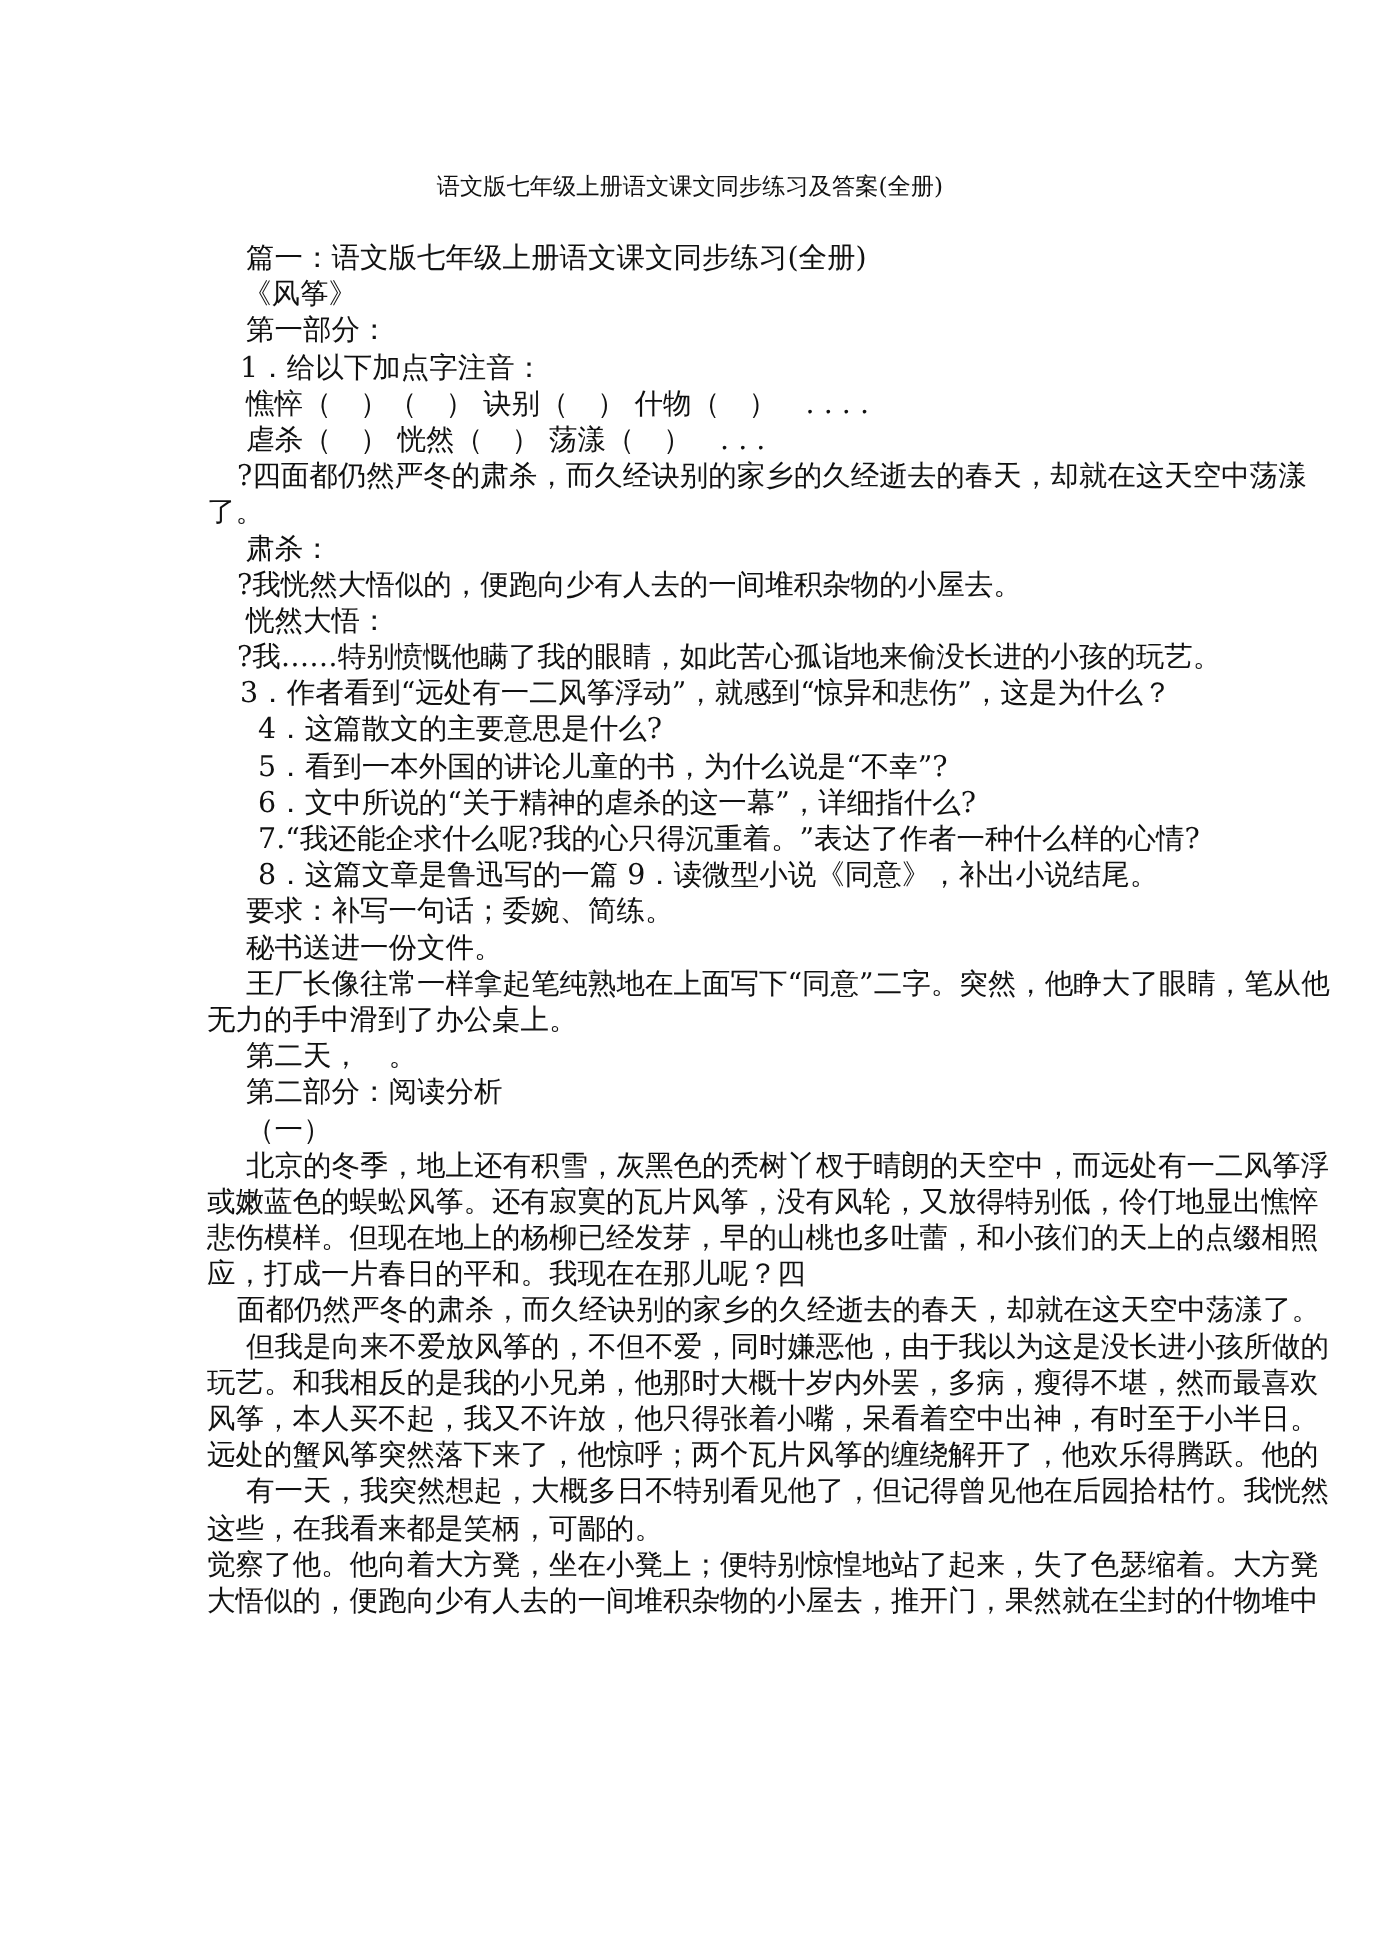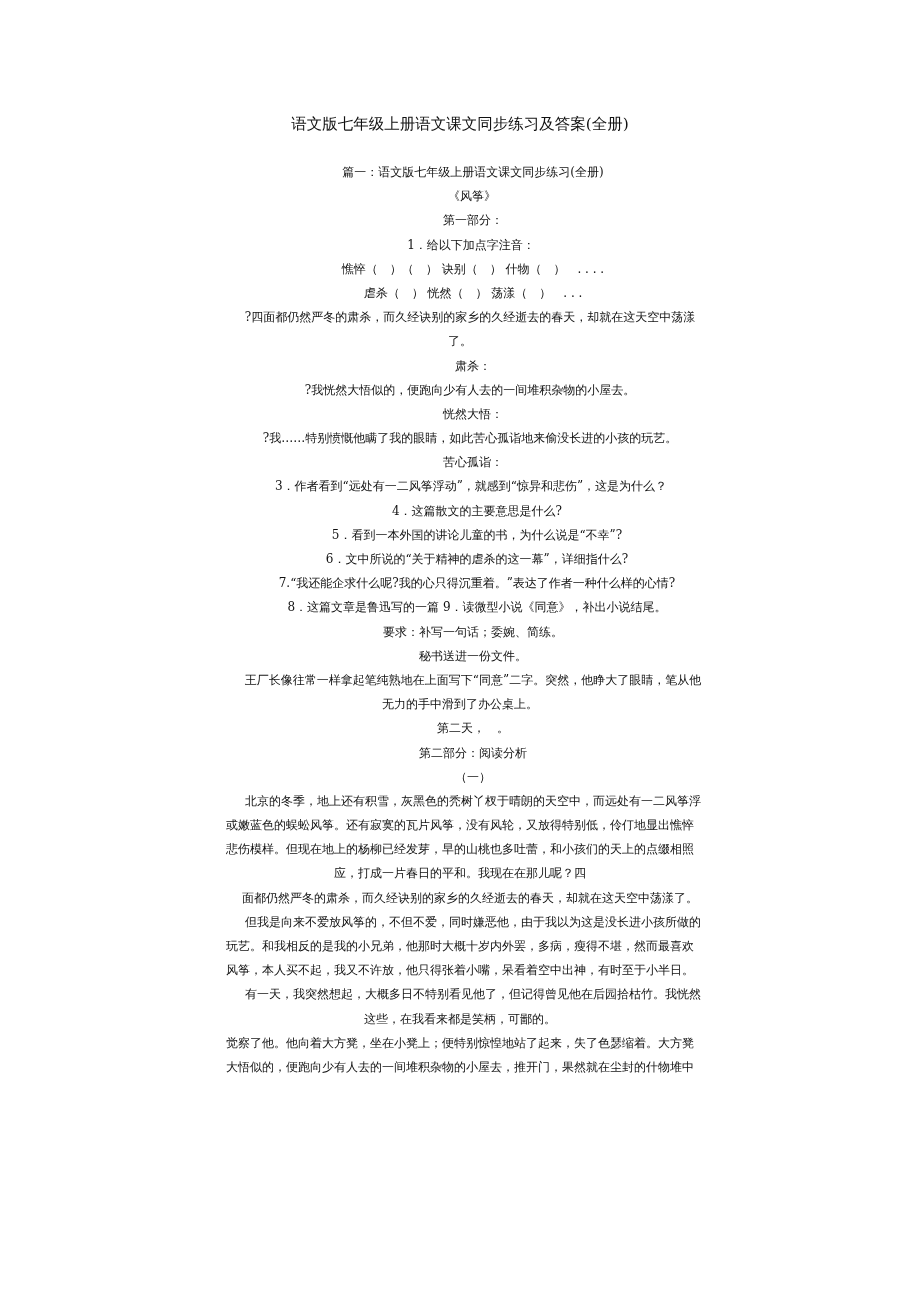--- a/index.html
+++ b/index.html
@@ -1,21 +1,21 @@
 <!DOCTYPE html>
 <html><head>
   <meta charset="utf-8">
   <style>
     html, body { margin:0; padding:0; background:#ffffff; }
     body { width:920px; height:1302px; position:relative; overflow:hidden;
            font-family:"DejaVu Serif","Liberation Serif",serif; color:#111; }
     .page { position:absolute; left:0; top:0; width:920px; height:918px; background:#fff; }
     .title { position:absolute; top:114px; left:0; width:920px; text-align:center;
              font-size:15.5px; letter-spacing:0px; }
-    .body { position:absolute; left:138px; top:160px; width:644px; font-size:12px; line-height:24.2px;text-align:center; }
+    .body { position:absolute; left:138px; top:160px; width:644px; font-size:19px; line-height:24.2px; }
     .ln { white-space:nowrap; display:block; height:24.2px; }
     .i1 { padding-left:26px; }
     .i2 { padding-left:22px; }
     .i3 { padding-left:34px; }
     .i0 { padding-left:20px; }
   </style>
 </head>
 <body>
 
 <div class="page">
@@ -27,21 +27,20 @@
     <span class="ln i1">第一部分：</span>
     <span class="ln i2">1．给以下加点字注音：</span>
     <span class="ln i1">憔悴（　）（　） 诀别（　） 什物（　）　. . . .</span>
     <span class="ln i1">虐杀（　） 恍然（　） 荡漾（　）　. . .</span>
     <span class="ln i0">?四面都仍然严冬的肃杀，而久经诀别的家乡的久经逝去的春天，却就在这天空中荡漾</span>
     <span class="ln">了。</span>
     <span class="ln i1">肃杀：</span>
     <span class="ln i0">?我恍然大悟似的，便跑向少有人去的一间堆积杂物的小屋去。</span>
     <span class="ln i1">恍然大悟：</span>
     <span class="ln i0">?我……特别愤慨他瞒了我的眼睛，如此苦心孤诣地来偷没长进的小孩的玩艺。</span>
-    <span class="ln i1">苦心孤诣：</span>
     <span class="ln i2">3．作者看到“远处有一二风筝浮动”，就感到“惊异和悲伤”，这是为什么？</span>
     <span class="ln i3">4．这篇散文的主要意思是什么?</span>
     <span class="ln i3">5．看到一本外国的讲论儿童的书，为什么说是“不幸”?</span>
     <span class="ln i3">6．文中所说的“关于精神的虐杀的这一幕”，详细指什么?</span>
     <span class="ln i3">7.“我还能企求什么呢?我的心只得沉重着。”表达了作者一种什么样的心情?</span>
     <span class="ln i3">8．这篇文章是鲁迅写的一篇 9．读微型小说《同意》，补出小说结尾。</span>
     <span class="ln i1">要求：补写一句话；委婉、简练。</span>
     <span class="ln i1">秘书送进一份文件。</span>
     <span class="ln i1">王厂长像往常一样拿起笔纯熟地在上面写下“同意”二字。突然，他睁大了眼睛，笔从他</span>
     <span class="ln">无力的手中滑到了办公桌上。</span>
@@ -49,18 +48,19 @@
     <span class="ln i1">第二部分：阅读分析</span>
     <span class="ln i1">（一）</span>
     <span class="ln i1">北京的冬季，地上还有积雪，灰黑色的秃树丫杈于晴朗的天空中，而远处有一二风筝浮</span>
     <span class="ln">或嫩蓝色的蜈蚣风筝。还有寂寞的瓦片风筝，没有风轮，又放得特别低，伶仃地显出憔悴</span>
     <span class="ln">悲伤模样。但现在地上的杨柳已经发芽，早的山桃也多吐蕾，和小孩们的天上的点缀相照</span>
     <span class="ln">应，打成一片春日的平和。我现在在那儿呢？四</span>
     <span class="ln i0">面都仍然严冬的肃杀，而久经诀别的家乡的久经逝去的春天，却就在这天空中荡漾了。</span>
     <span class="ln i1">但我是向来不爱放风筝的，不但不爱，同时嫌恶他，由于我以为这是没长进小孩所做的</span>
     <span class="ln">玩艺。和我相反的是我的小兄弟，他那时大概十岁内外罢，多病，瘦得不堪，然而最喜欢</span>
     <span class="ln">风筝，本人买不起，我又不许放，他只得张着小嘴，呆看着空中出神，有时至于小半日。</span>
+    <span class="ln">远处的蟹风筝突然落下来了，他惊呼；两个瓦片风筝的缠绕解开了，他欢乐得腾跃。他的</span>
     <span class="ln i1">有一天，我突然想起，大概多日不特别看见他了，但记得曾见他在后园拾枯竹。我恍然</span>
     <span class="ln">这些，在我看来都是笑柄，可鄙的。</span>
     <span class="ln">觉察了他。他向着大方凳，坐在小凳上；便特别惊惶地站了起来，失了色瑟缩着。大方凳</span>
     <span class="ln">大悟似的，便跑向少有人去的一间堆积杂物的小屋去，推开门，果然就在尘封的什物堆中</span>
   </div>
 </div>
 
 </body></html>

